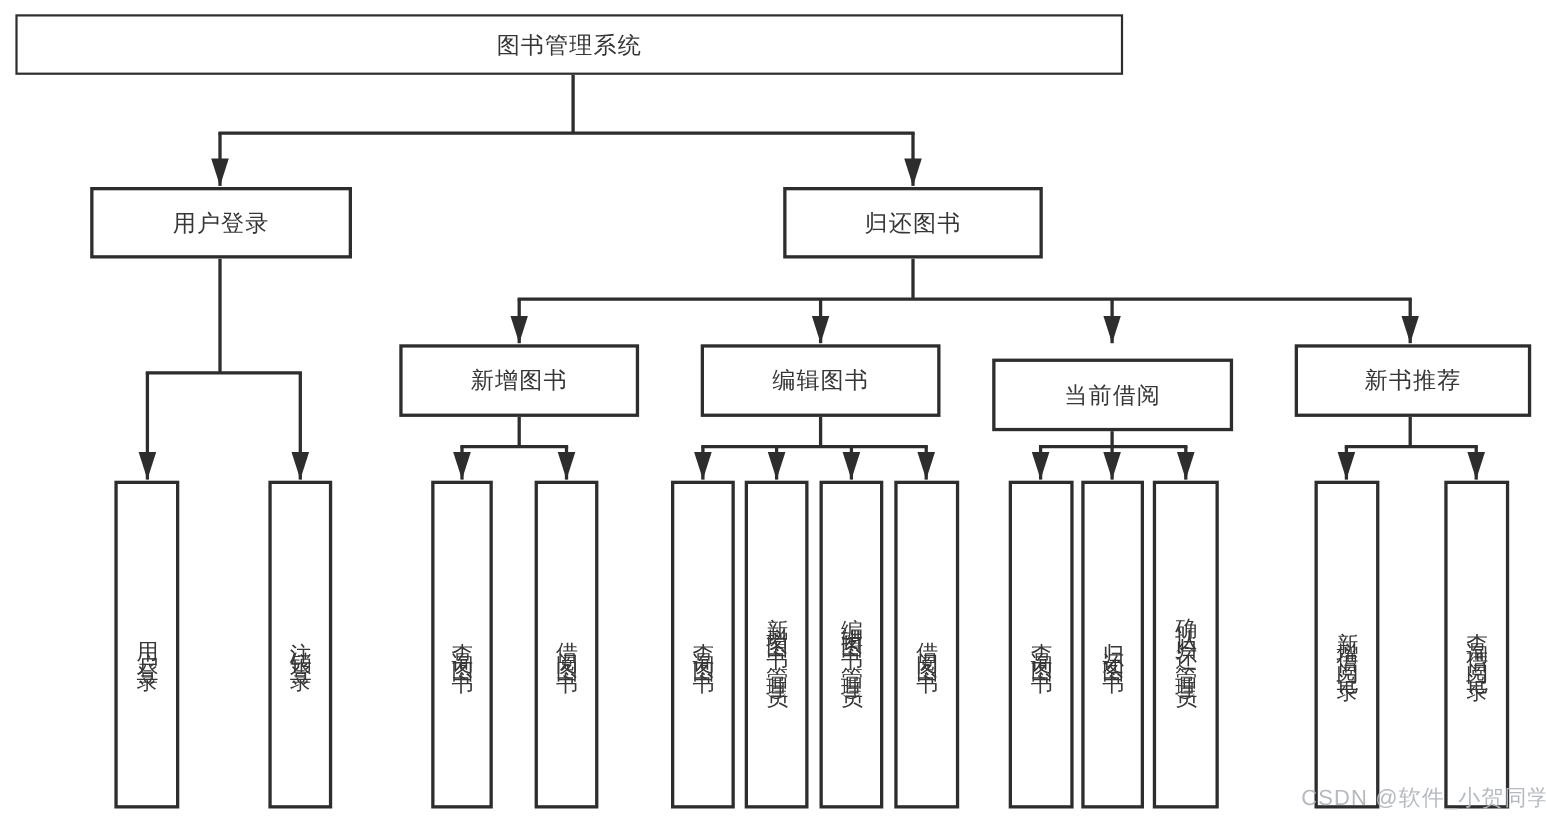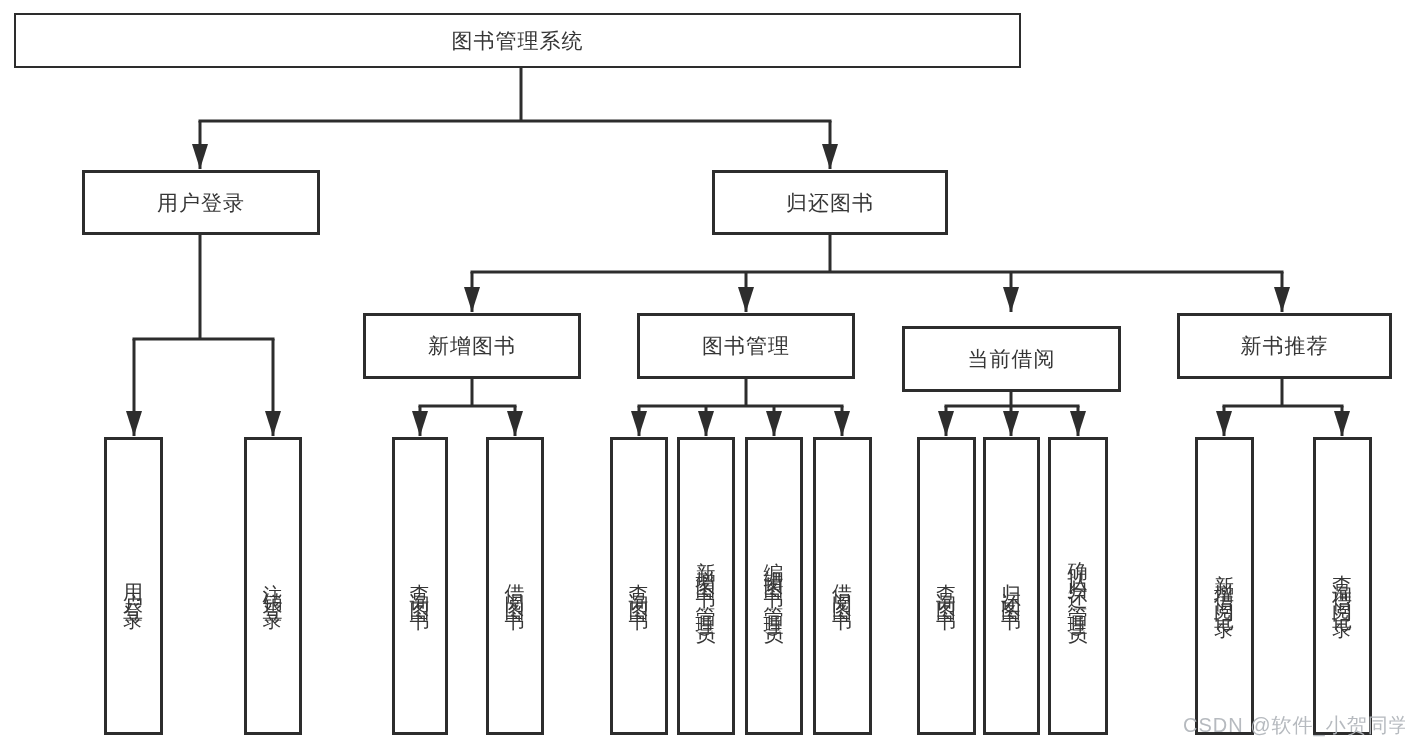--- a/index.html
+++ b/index.html
@@ -86,21 +86,21 @@
     <span class="label">用户登录</span>
   </div>
   <div class="box h" style="left:712px;top:170px;width:236px;height:65px">
     <span class="label">归还图书</span>
   </div>
 
   <div class="box h" style="left:363px;top:313px;width:218px;height:66px">
     <span class="label">新增图书</span>
   </div>
   <div class="box h" style="left:637px;top:313px;width:218px;height:66px">
-    <span class="label">图书管理</span>
+    <span class="label">编辑图书</span>
   </div>
   <div class="box h" style="left:902px;top:326px;width:219px;height:66px">
     <span class="label">当前借阅</span>
   </div>
   <div class="box h" style="left:1177px;top:313px;width:215px;height:66px">
     <span class="label">新书推荐</span>
   </div>
 
   <div class="box v" style="left:104px;top:437px;width:59px;height:298px">
     <span class="label">用户登录</span>

